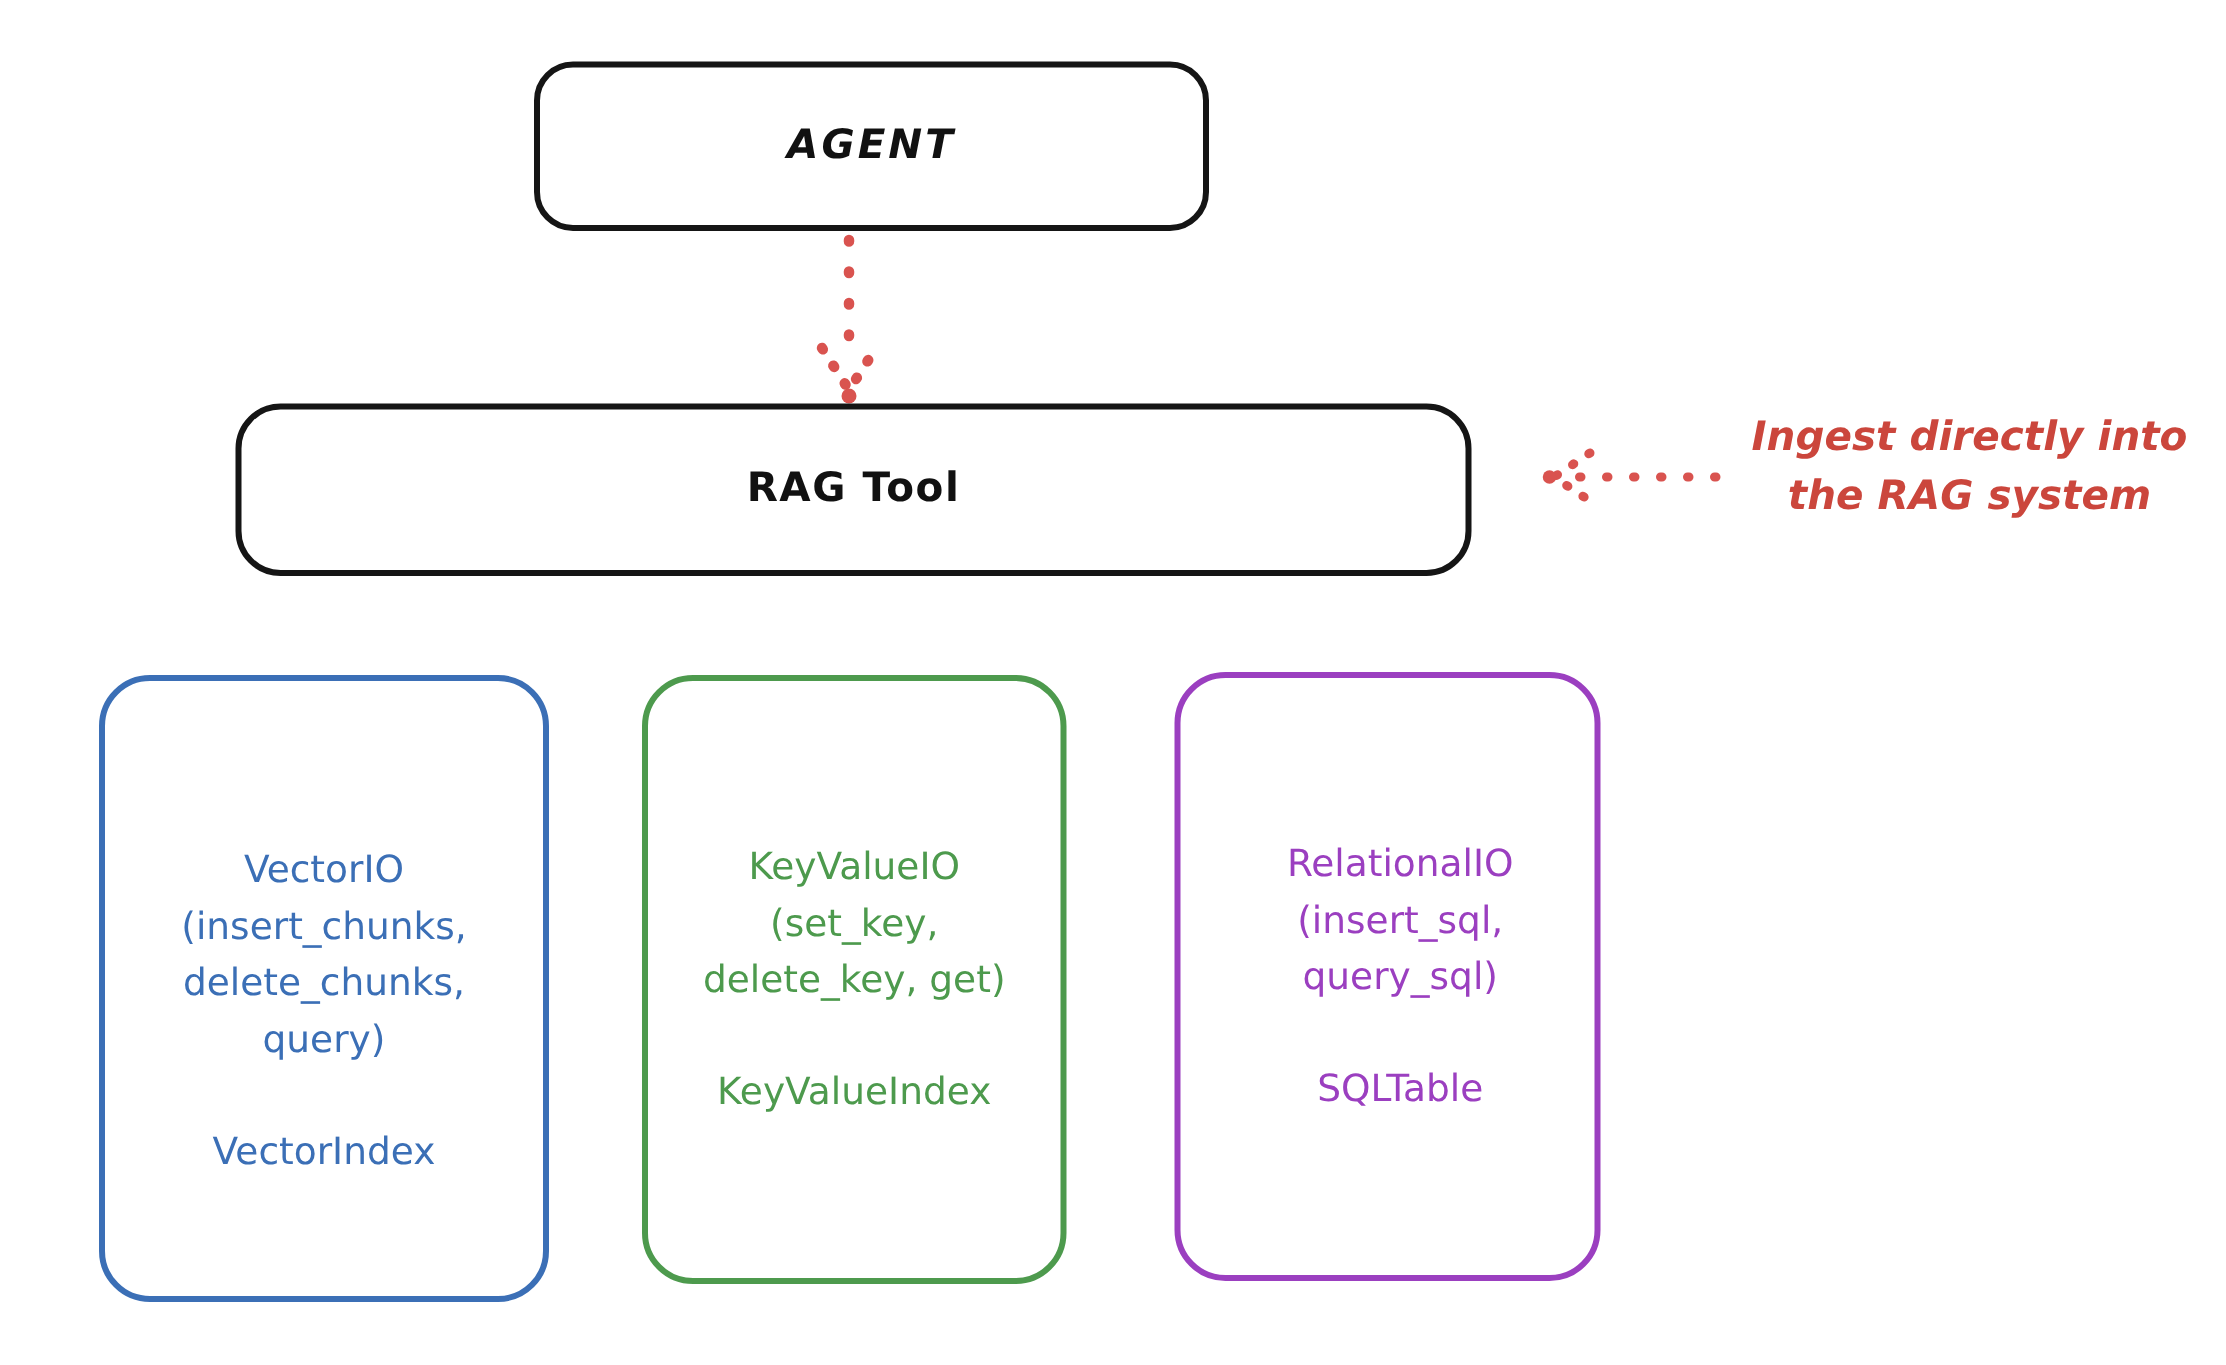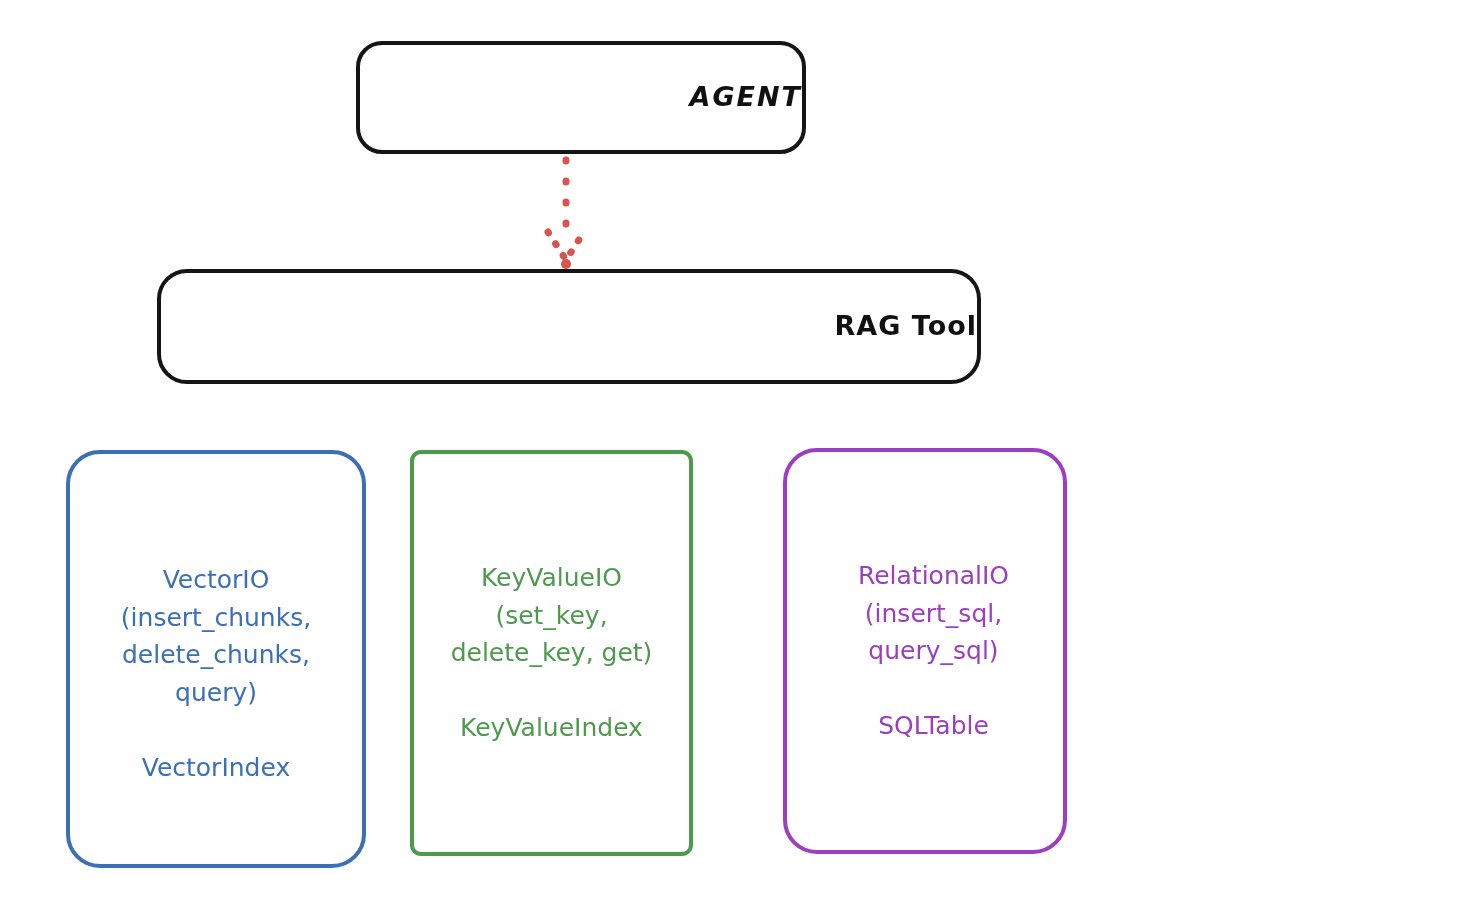--- a/index.html
+++ b/index.html
@@ -30,21 +30,20 @@
   }
   .node .label {
     white-space: pre-line;
     line-height: 1.42;
   }
 
   
   .node.black {
     border: 4px solid #151515;
     border-radius: 26px;
-    justify-content: flex-end;
   }
   .node.black .label {
     color: #111111;
     font-family: "DejaVu Sans", sans-serif;
     font-style: italic;
     font-weight: 600;
     letter-spacing: 2px;
   }
 
   #agent-box {
@@ -82,25 +81,24 @@
     font-weight: 500;
   }
 
   #vectorio-box {
     left: 66px;
     top: 450px;
     width: 300px;
     height: 418px;
   }
   #keyvalueio-box {
-    left: 410px;
+    left: 428px;
     top: 450px;
     width: 283px;
     height: 406px;
-    border-radius: 11px;
   }
   #relationalio-box {
     left: 783px;
     top: 448px;
     width: 284px;
     height: 406px;
   }
 
   
   #agent-to-ragtool {
@@ -152,20 +150,29 @@
   <svg id="agent-to-ragtool" viewBox="0 0 120 116">
     <path d="M60 4 L60 86" stroke="#d9534f" stroke-width="7" stroke-linecap="round" stroke-dasharray="1 20" fill="none"></path>
     <path d="M42 76 L60 104 L78 76" stroke="#d9534f" stroke-width="7" stroke-linecap="round" stroke-linejoin="round" stroke-dasharray="1 13" fill="none"></path>
     <circle cx="60" cy="108" r="5" fill="#d9534f"></circle>
   </svg>
 
   <div class="node black" id="ragtool-box">
     <span class="label">RAG Tool</span>
   </div>
 
+  <div id="ingest-annotation">
+    <svg id="ingest-arrow" viewBox="0 0 130 48">
+      <path d="M124 24 L30 24" stroke="#d9534f" stroke-width="6" stroke-linecap="round" stroke-dasharray="1 17" fill="none"></path>
+      <path d="M40 8 L16 24 L40 40" stroke="#d9534f" stroke-width="6" stroke-linecap="round" stroke-linejoin="round" stroke-dasharray="1 12" fill="none"></path>
+      <circle cx="13" cy="24" r="4.5" fill="#d9534f"></circle>
+    </svg>
+    <div id="ingest-text" style="color: rgb(203, 70, 60);">Ingest directly into
+the RAG system</div>
+  </div>
 
   <div class="node provider" id="vectorio-box" style="border-color: rgb(59, 111, 182);">
     <span class="label" style="color: rgb(59, 111, 182); margin-top: 29px;">VectorIO
 (insert_chunks,
 delete_chunks,
 query)
 
 VectorIndex</span>
   </div>
 

